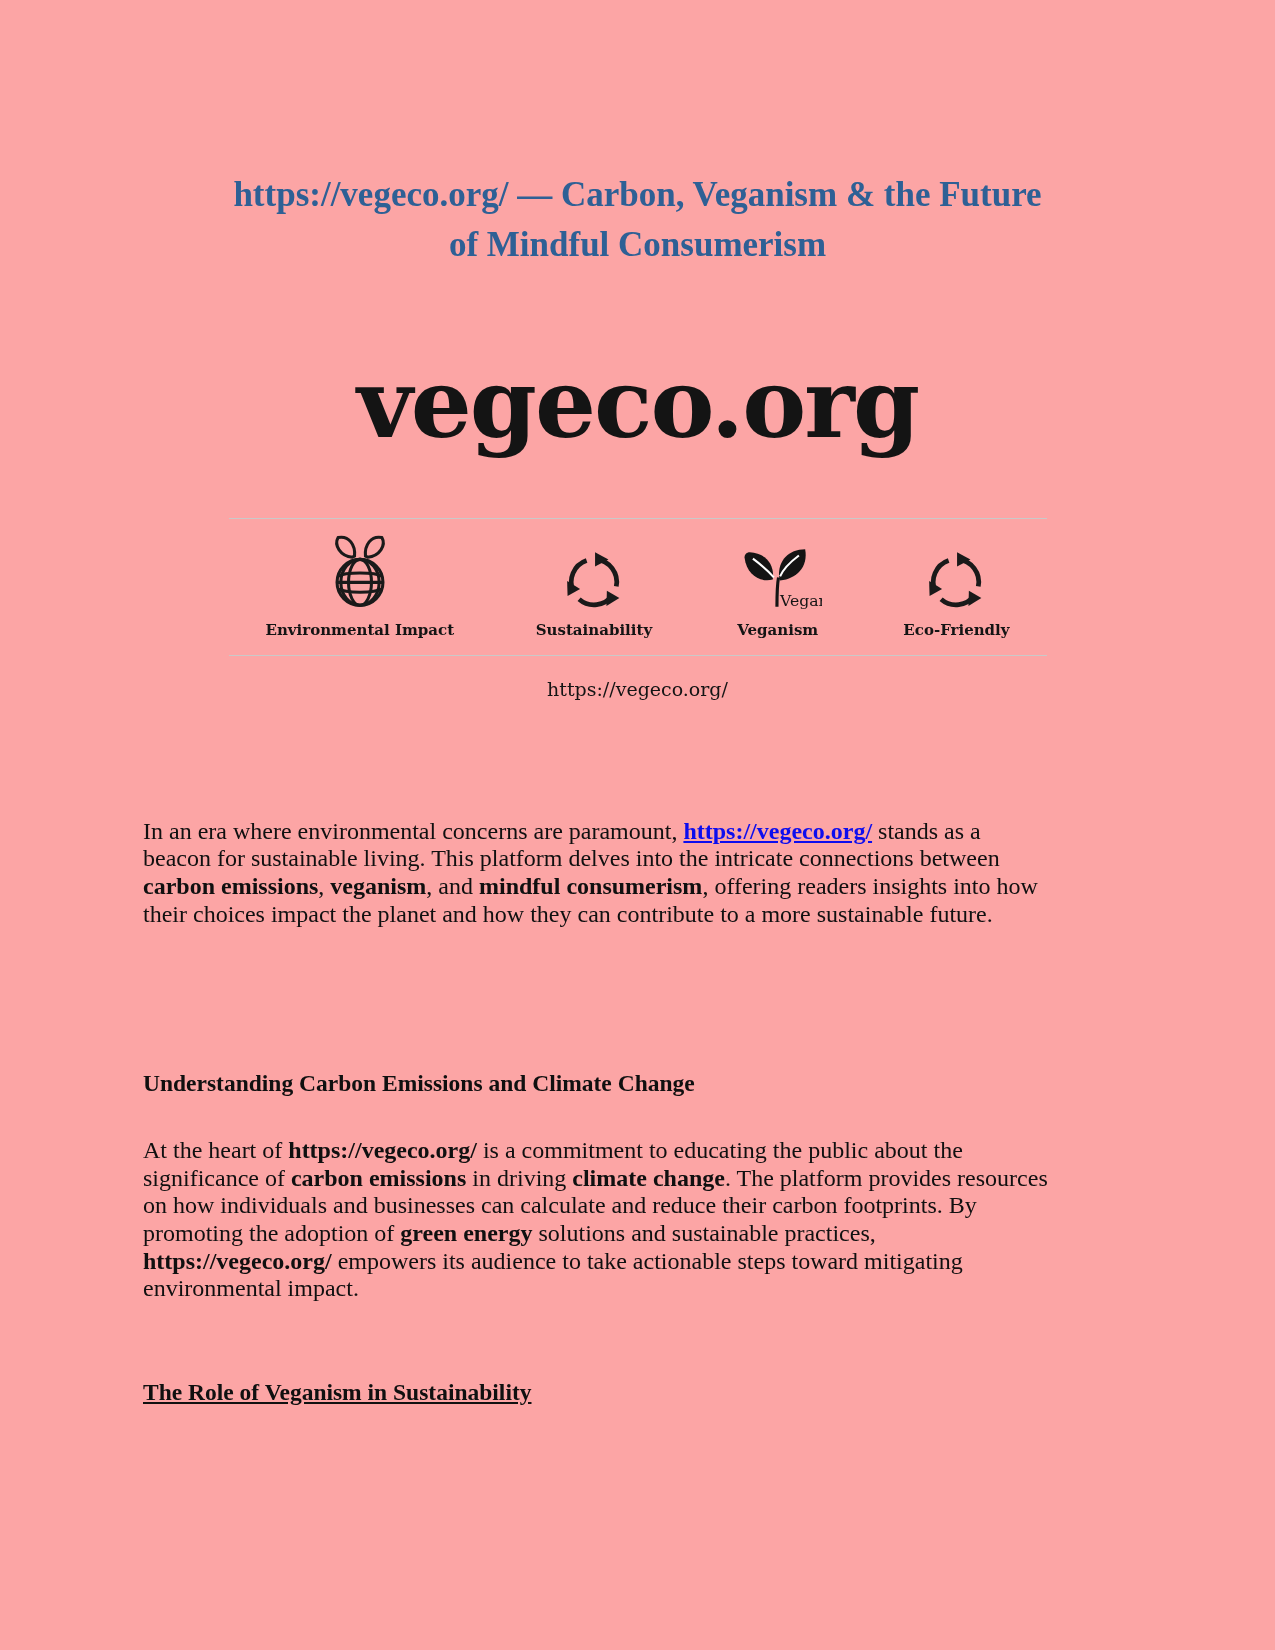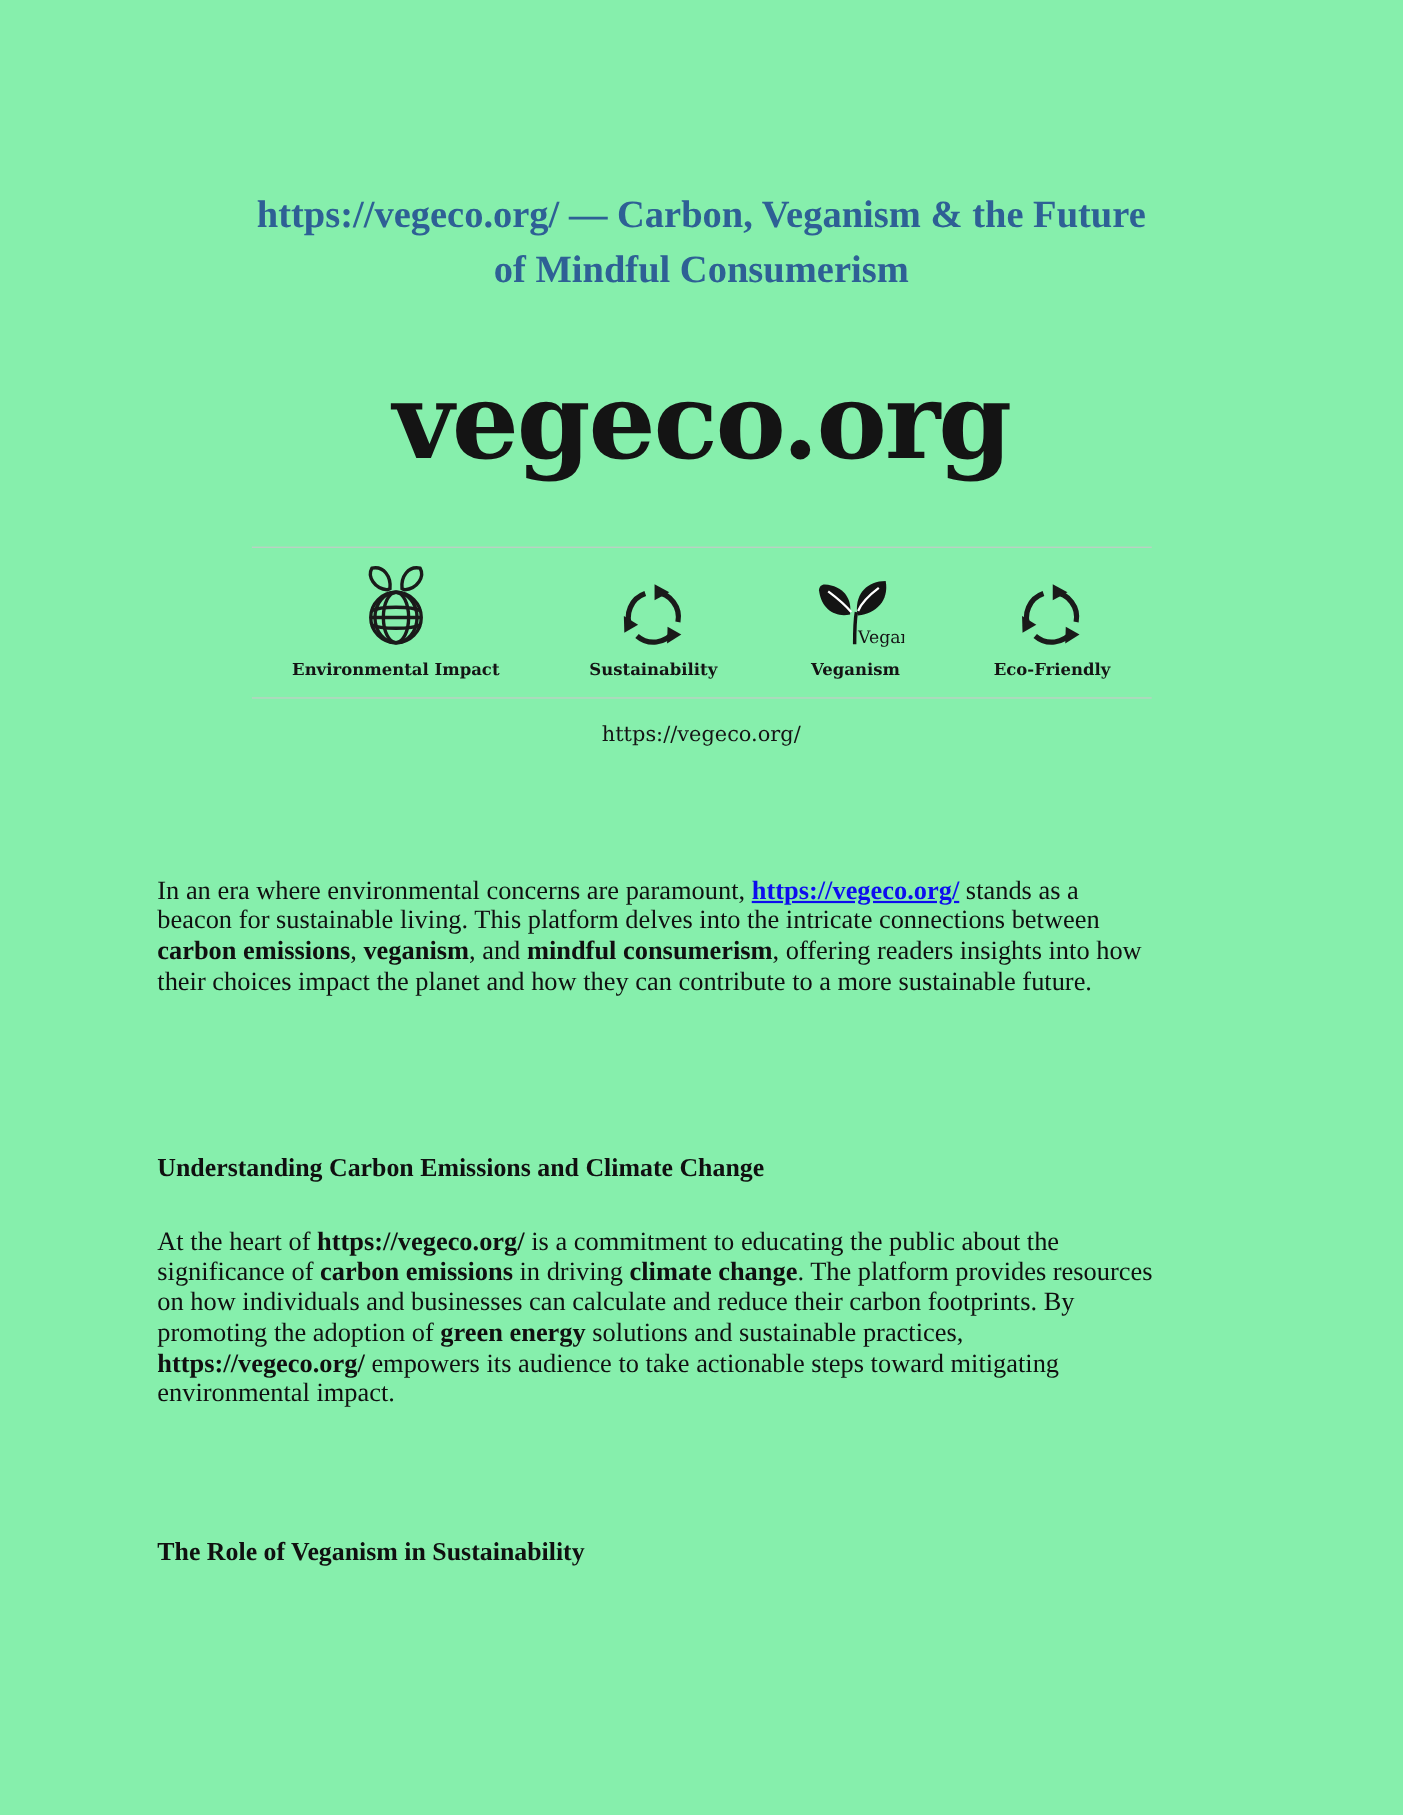--- a/index.html
+++ b/index.html
@@ -1,40 +1,40 @@
 <!DOCTYPE html>
 <html style="--title-blue: #2e6095; --link-blue: #0d0dee; --divider-gray: #c9c9c9;"><head>
 <meta charset="utf-8">
 <style>
   html, body { margin: 0; padding: 0; background: #ffffff; }
   .page {
     position: relative;
     width: 1275px;
     height: 1650px;
-    background: #86efac;
+    background: #fca5a5;
     overflow: hidden;
     font-family: "Liberation Serif", serif;
     color: #101010;
   }
 
   
   .doc-title {
     width: 832px;
     margin: 0 auto;
     padding-top: 170px;
     text-align: center;
     font-family: "Liberation Serif", serif;
     font-weight: 700;
     font-size: 35px;
     line-height: 1.42;
     color: var(--title-blue, #2e6095);
   }
 
   
-  .hero { margin-top: 59px; }
+  .hero { margin-top: 80px; }
   .logo {
     text-align: center;
     font-family: "DejaVu Serif", serif;
     font-weight: 800;
     font-size: 96px;
     line-height: 1.15;
     letter-spacing: -2px;
     color: #141414;
   }
   .rule {
@@ -84,21 +84,21 @@
     font-weight: 700;
     text-decoration: underline;
   }
   h2.section {
     margin: 142px 0 0 0;
     font-size: 23.5px;
     font-weight: 700;
     color: #101010;
   }
   .para.p2 { margin-top: 40px; font-family: Liberation Serif, serif; }
-  h2.section.s2 { margin-top: 116px; }
+  h2.section.s2 { margin-top: 76px; text-decoration: underline; }
 
   svg { display: block; }
 </style>
 </head>
 <body>
 
 <div class="page">
 
   <h1 class="doc-title">https://vegeco.org/ — Carbon, Veganism &amp; the Future of Mindful Consumerism</h1>
 

